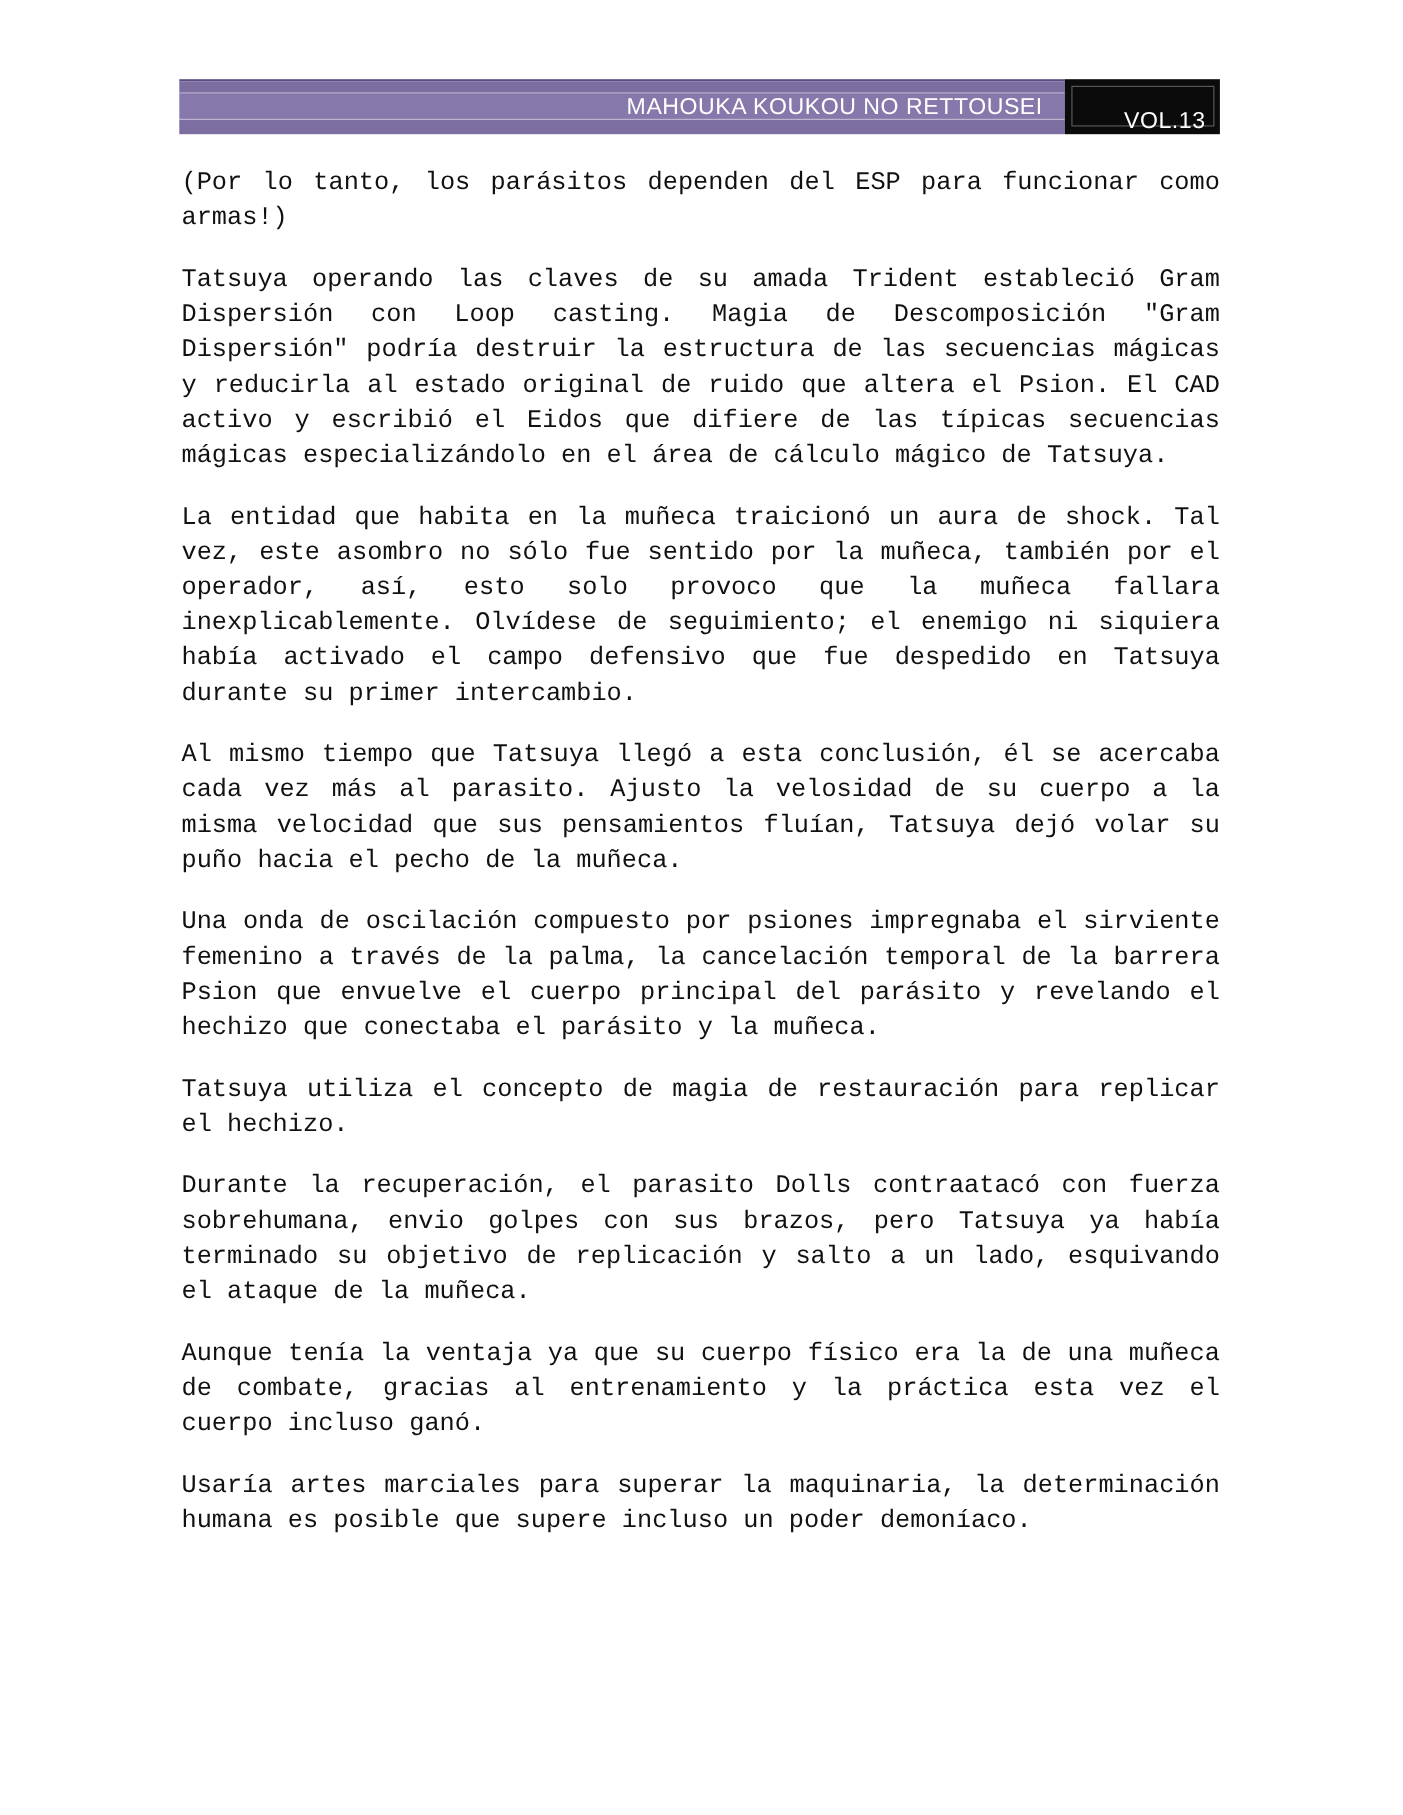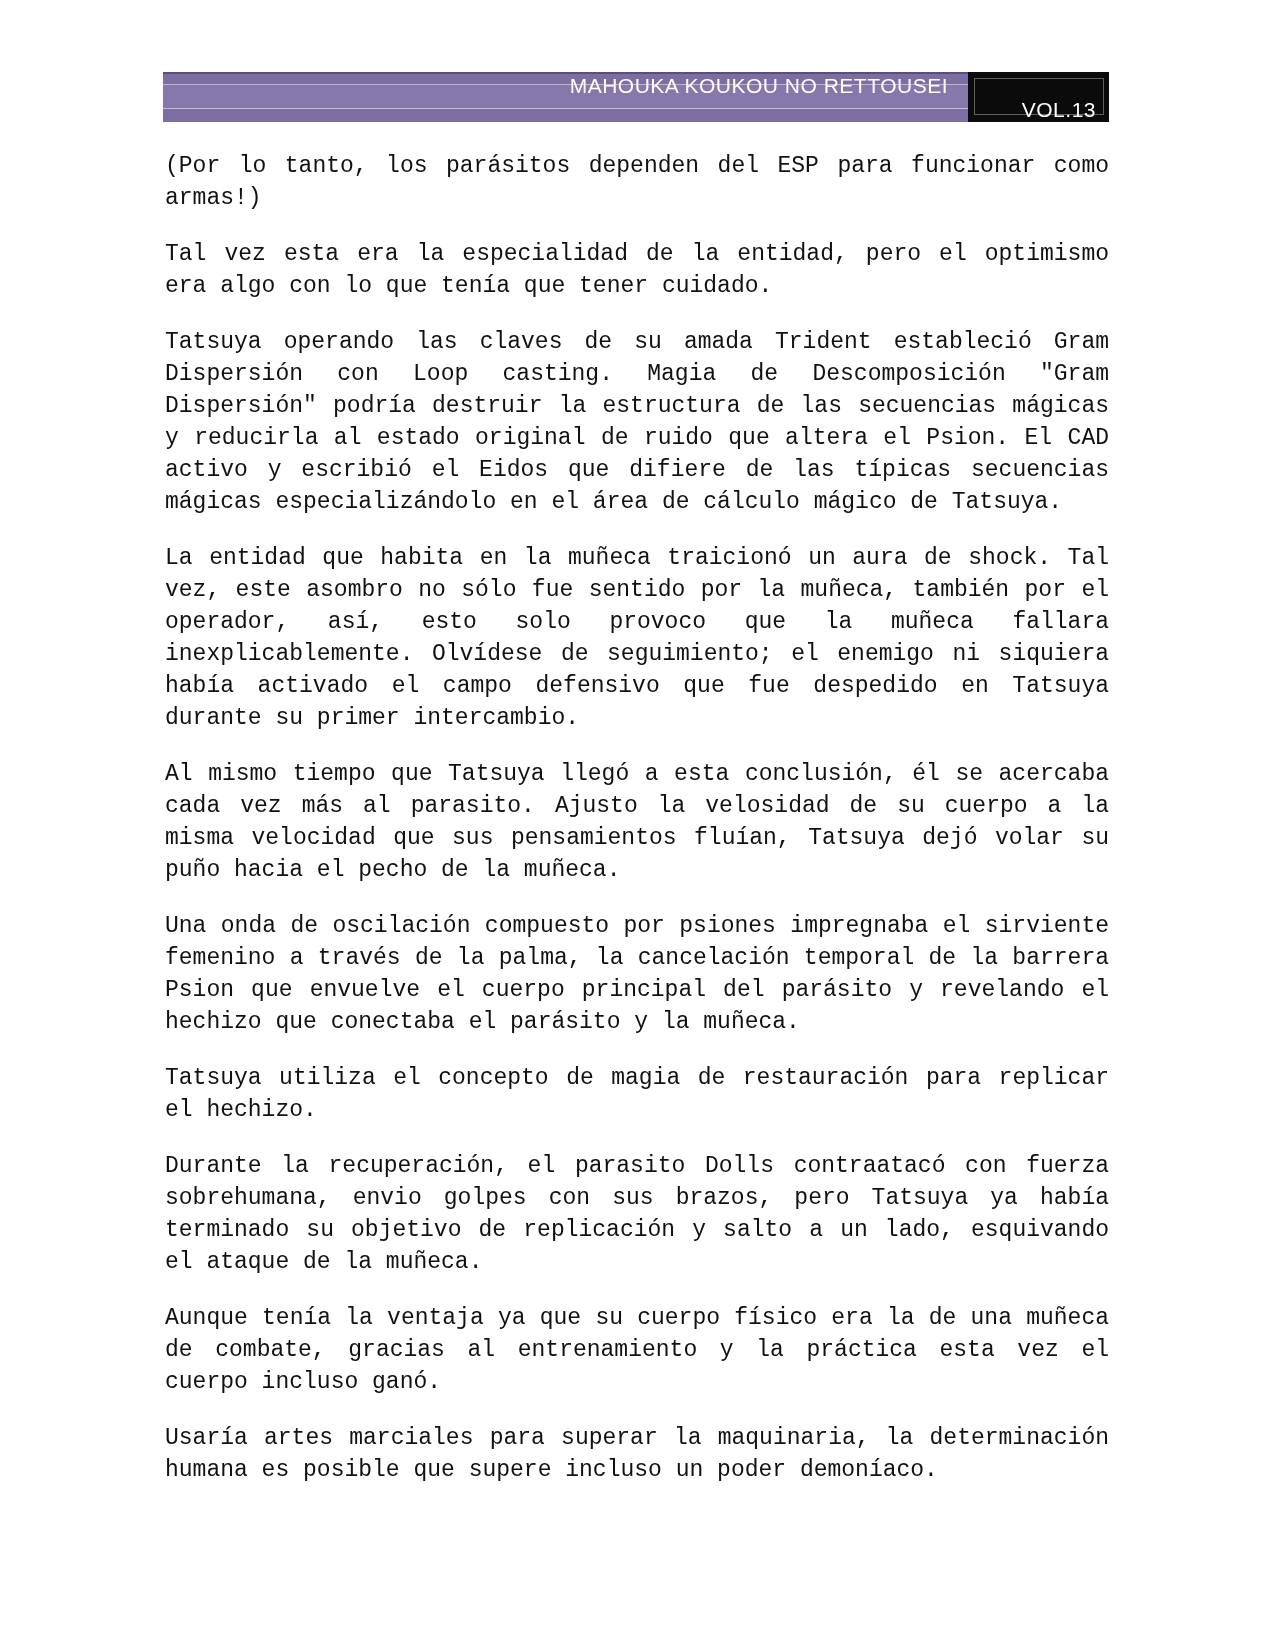--- a/index.html
+++ b/index.html
@@ -25,20 +25,21 @@
   .title-bar {
     position: relative;
     width: 805px;
     height: 100%;
     background: linear-gradient(to bottom,
       var(--header-purple-strip, #7c6ea1) 0px 11px,
       var(--header-purple, #8678aa) 11px 35px,
       var(--header-purple-strip, #7c6ea1) 35px 100%);
     border-top: 2px solid var(--header-purple-dark, #5a4d83);
     display: flex;
+    align-items: center;
     justify-content: flex-end;
     padding-right: 20px;
   }
   .title-bar::before,
   .title-bar::after {
     content: "";
     position: absolute;
     left: 0; right: 0;
     height: 1px;
     background: rgba(255,255,255,0.5);
@@ -104,21 +105,20 @@
       <span class="title-text">MAHOUKA KOUKOU NO RETTOUSEI</span>
     </div>
     <div class="vol-box">
       <span class="vol-text">VOL.13</span>
     </div>
   </header>
 
   <main class="content">
 
   <p>(Por lo tanto, los parásitos dependen del ESP para funcionar como armas!)</p>
-      <p>Tal vez esta era la especialidad de la entidad, pero el optimismo era algo con lo que tenía que tener cuidado.</p>
       <p>Tatsuya operando las claves de su amada Trident estableció Gram Dispersión con Loop casting. Magia de Descomposición "Gram Dispersión" podría destruir la estructura de las secuencias mágicas y reducirla al estado original de ruido que altera el Psion. El CAD activo y escribió el Eidos que difiere de las típicas secuencias mágicas especializándolo en el área de cálculo mágico de Tatsuya.</p>
       <p>La entidad que habita en la muñeca traicionó un aura de shock. Tal vez, este asombro no sólo fue sentido por la muñeca, también por el operador, así, esto solo provoco que la muñeca fallara inexplicablemente. Olvídese de seguimiento; el enemigo ni siquiera había activado el campo defensivo que fue despedido en Tatsuya durante su primer intercambio.</p>
       <p>Al mismo tiempo que Tatsuya llegó a esta conclusión, él se acercaba cada vez más al parasito. Ajusto la velosidad de su cuerpo a la misma velocidad que sus pensamientos fluían, Tatsuya dejó volar su puño hacia el pecho de la muñeca.</p>
       <p>Una onda de oscilación compuesto por psiones impregnaba el sirviente femenino a través de la palma, la cancelación temporal de la barrera Psion que envuelve el cuerpo principal del parásito y revelando el hechizo que conectaba el parásito y la muñeca.</p>
       <p>Tatsuya utiliza el concepto de magia de restauración para replicar el hechizo.</p>
       <p>Durante la recuperación, el parasito Dolls contraatacó con fuerza sobrehumana, envio golpes con sus brazos, pero Tatsuya ya había terminado su objetivo de replicación y salto a un lado, esquivando el ataque de la muñeca.</p>
       <p>Aunque tenía la ventaja ya que su cuerpo físico era la de una muñeca de combate, gracias al entrenamiento y la práctica esta vez el cuerpo incluso ganó.</p>
       <p>Usaría artes marciales para superar la maquinaria, la determinación humana es posible que supere incluso un poder demoníaco.</p>
     </main>
 

